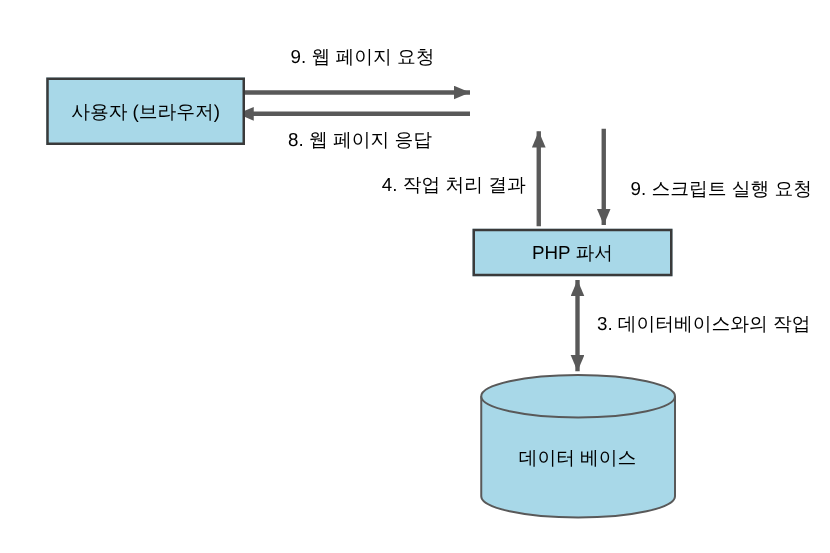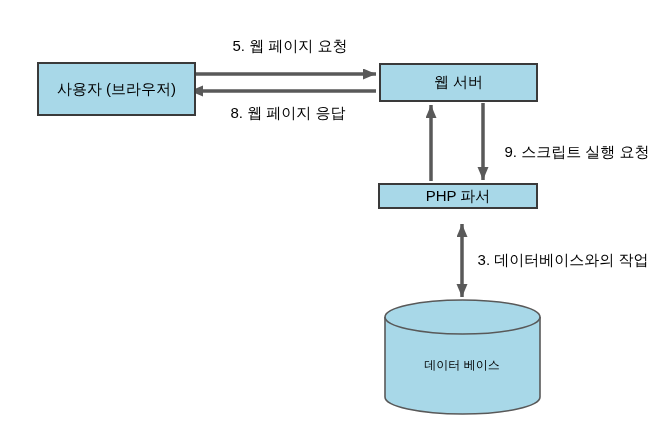--- a/index.html
+++ b/index.html
@@ -27,21 +27,21 @@
     justify-content: center;
     background: var(--node-fill);
     border: 2px solid var(--node-border);
     box-sizing: border-box;
     font-size: 15px;
     color: var(--label-text);
     white-space: nowrap;
   }
   #node-user { left: 37px; top: 62px; width: 159px; height: 54px; }
   #node-web  { left: 379px; top: 63px; width: 159px; height: 39px; }
-  #node-php  { left: 378px; top: 183px; width: 160px; height: 26px; }
+  #node-php  { left: 378px; top: 183px; width: 160px; height: 38px; }
 
   .edge-label {
     position: absolute;
     transform: translateX(-50%);
     font-size: 15px;
     line-height: 18px;
     white-space: nowrap;
     color: var(--label-text);
   }
   #label-step1 { left: 290px; top: 37px; }
@@ -54,21 +54,21 @@
   #arrow-layer line { stroke: var(--arrow); stroke-width: 3.5; }
   #arrow-layer .arrowhead { fill: var(--arrow); }
 
   #cylinder-svg { position: absolute; left: 384px; top: 299px; }
   #cylinder-svg .cyl { fill: var(--node-fill); stroke: var(--cylinder-border); stroke-width: 1.6; }
   #label-database {
     position: absolute;
     left: 462px;
     top: 357px;
     transform: translateX(-50%);
-    font-size: 12px;
+    font-size: 15px;
     white-space: nowrap;
     color: var(--label-text);
   }
 </style>
 </head>
 <body>
 
 <div class="canvas">
 
   <svg id="arrow-layer" width="664" height="442" viewBox="0 0 664 442" aria-hidden="true">
@@ -78,27 +78,27 @@
       </marker>
     </defs>
     <line x1="190" y1="74" x2="376" y2="74" marker-end="url(#ah)"></line>
     <line x1="376" y1="91" x2="190" y2="91" marker-end="url(#ah)"></line>
     <line x1="431" y1="181" x2="431" y2="105" marker-end="url(#ah)"></line>
     <line x1="483" y1="103" x2="483" y2="180" marker-end="url(#ah)"></line>
     <line x1="462" y1="224" x2="462" y2="297" marker-start="url(#ah)" marker-end="url(#ah)"></line>
   </svg>
 
   <div class="node" id="node-user">사용자 (브라우저)</div>
-  <div class="node" id="node-web">웹 서버</div>
   <div class="node" id="node-php">PHP 파서</div>
 
   <svg id="cylinder-svg" width="157" height="120" viewBox="0 0 157 120" aria-hidden="true">
     <path class="cyl" d="M1,18 v80 a77.5,17 0 0 0 155,0 v-80"></path>
     <ellipse class="cyl" cx="78.5" cy="18" rx="77.5" ry="17"></ellipse>
   </svg>
   <div id="label-database">데이터 베이스</div>
 
-  <div class="edge-label" id="label-step1">5. 웹 페이지 요청</div>
+  <div class="edge-label" id="label-step1">9. 웹 페이지 요청</div>
   <div class="edge-label" id="label-step2">9. 스크립트 실행 요청</div>
   <div class="edge-label" id="label-step3">3. 데이터베이스와의 작업</div>
+  <div class="edge-label" id="label-step4">4. 작업 처리 결과</div>
   <div class="edge-label" id="label-step5">8. 웹 페이지 응답</div>
 
 </div>
 
 </body></html>

